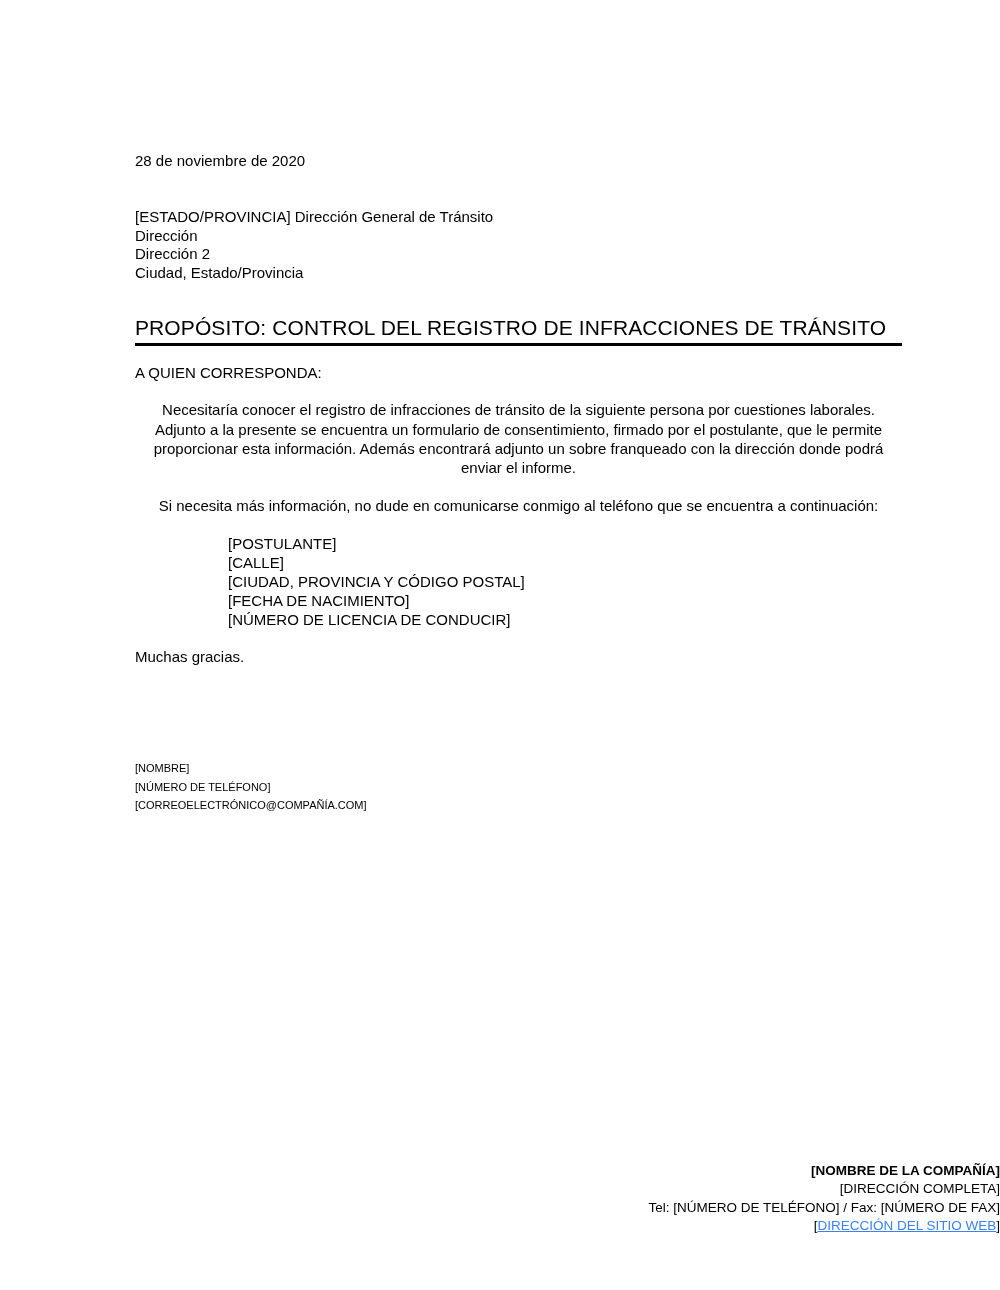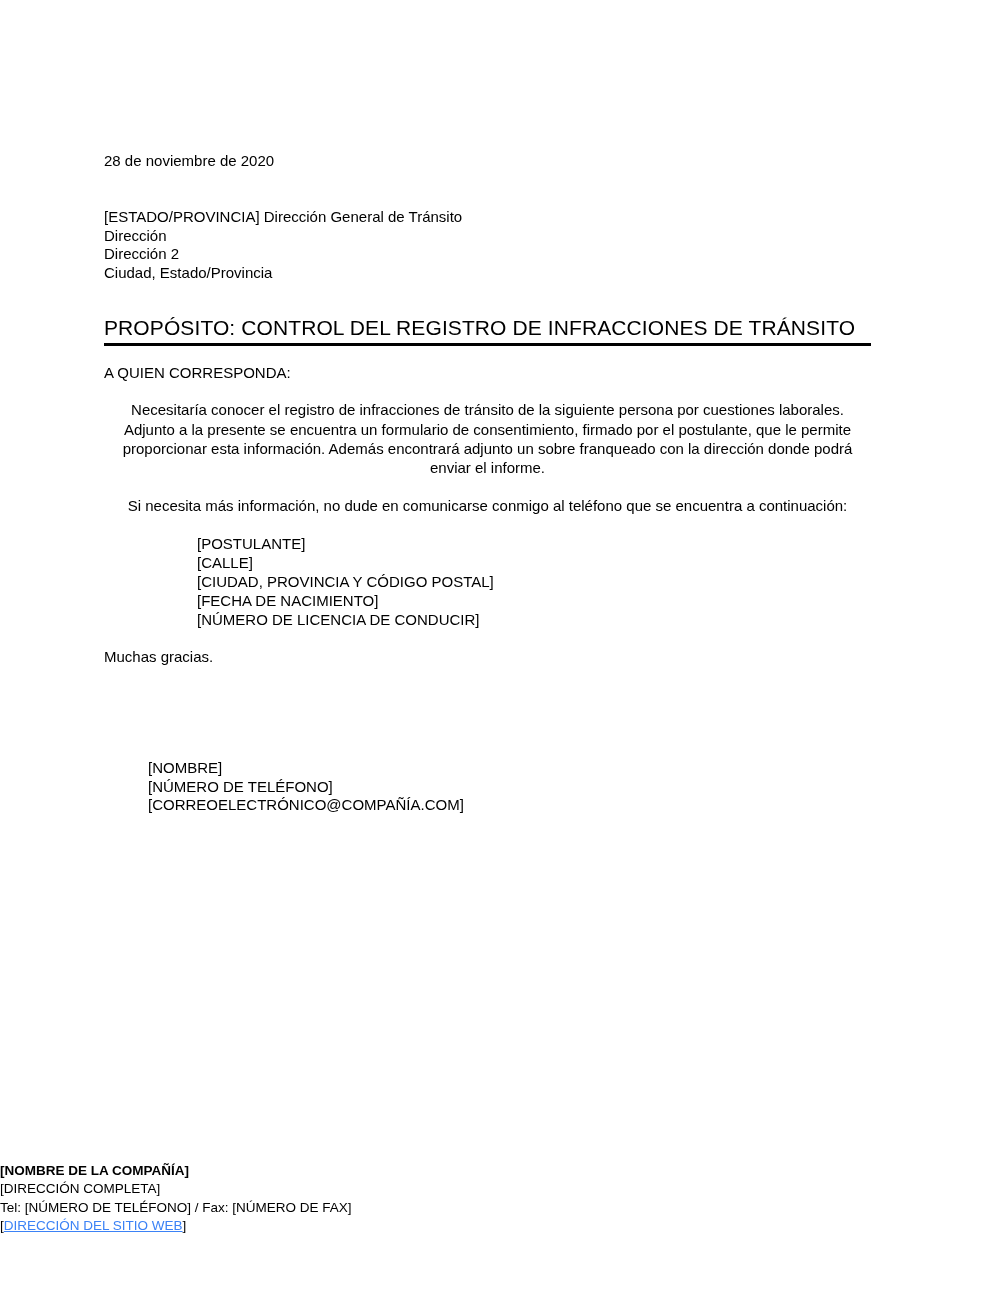--- a/index.html
+++ b/index.html
@@ -16,21 +16,21 @@
     position: relative;
     width: 1000px;
     height: 1290px;
     background: #ffffff;
     margin: 0 auto;
     overflow: hidden;
     box-sizing: border-box;
   }
   .content {
     position: absolute;
-    left: 104px;
+    left: 135px;
     top: 152px;
     width: 767px;
   }
   .line {
     font-size: 15px;
     line-height: 18.7px;
     white-space: pre-wrap;
   }
   .date-block {
     margin-bottom: 0;
@@ -69,31 +69,30 @@
   }
 
   .indent-block {
     margin-left: 93px;
   }
   .indent-block .line {
     line-height: 19px;
   }
 
   .sig-line {
-    font-size: 15px;
+    font-size: 11px;
     line-height: 18.7px;
-    margin-left: 44px;
   }
 
   .footer {
     position: absolute;
     left: 0;
     right: 0;
     top: 1162px;
-    text-align: left;
+    text-align: right;
   }
   .footer-line {
     font-size: 13.5px;
     line-height: 18.3px;
   }
   .footer-line.bold {
     font-weight: bold;
   }
   .weblink {
     color: #3b82f6;

